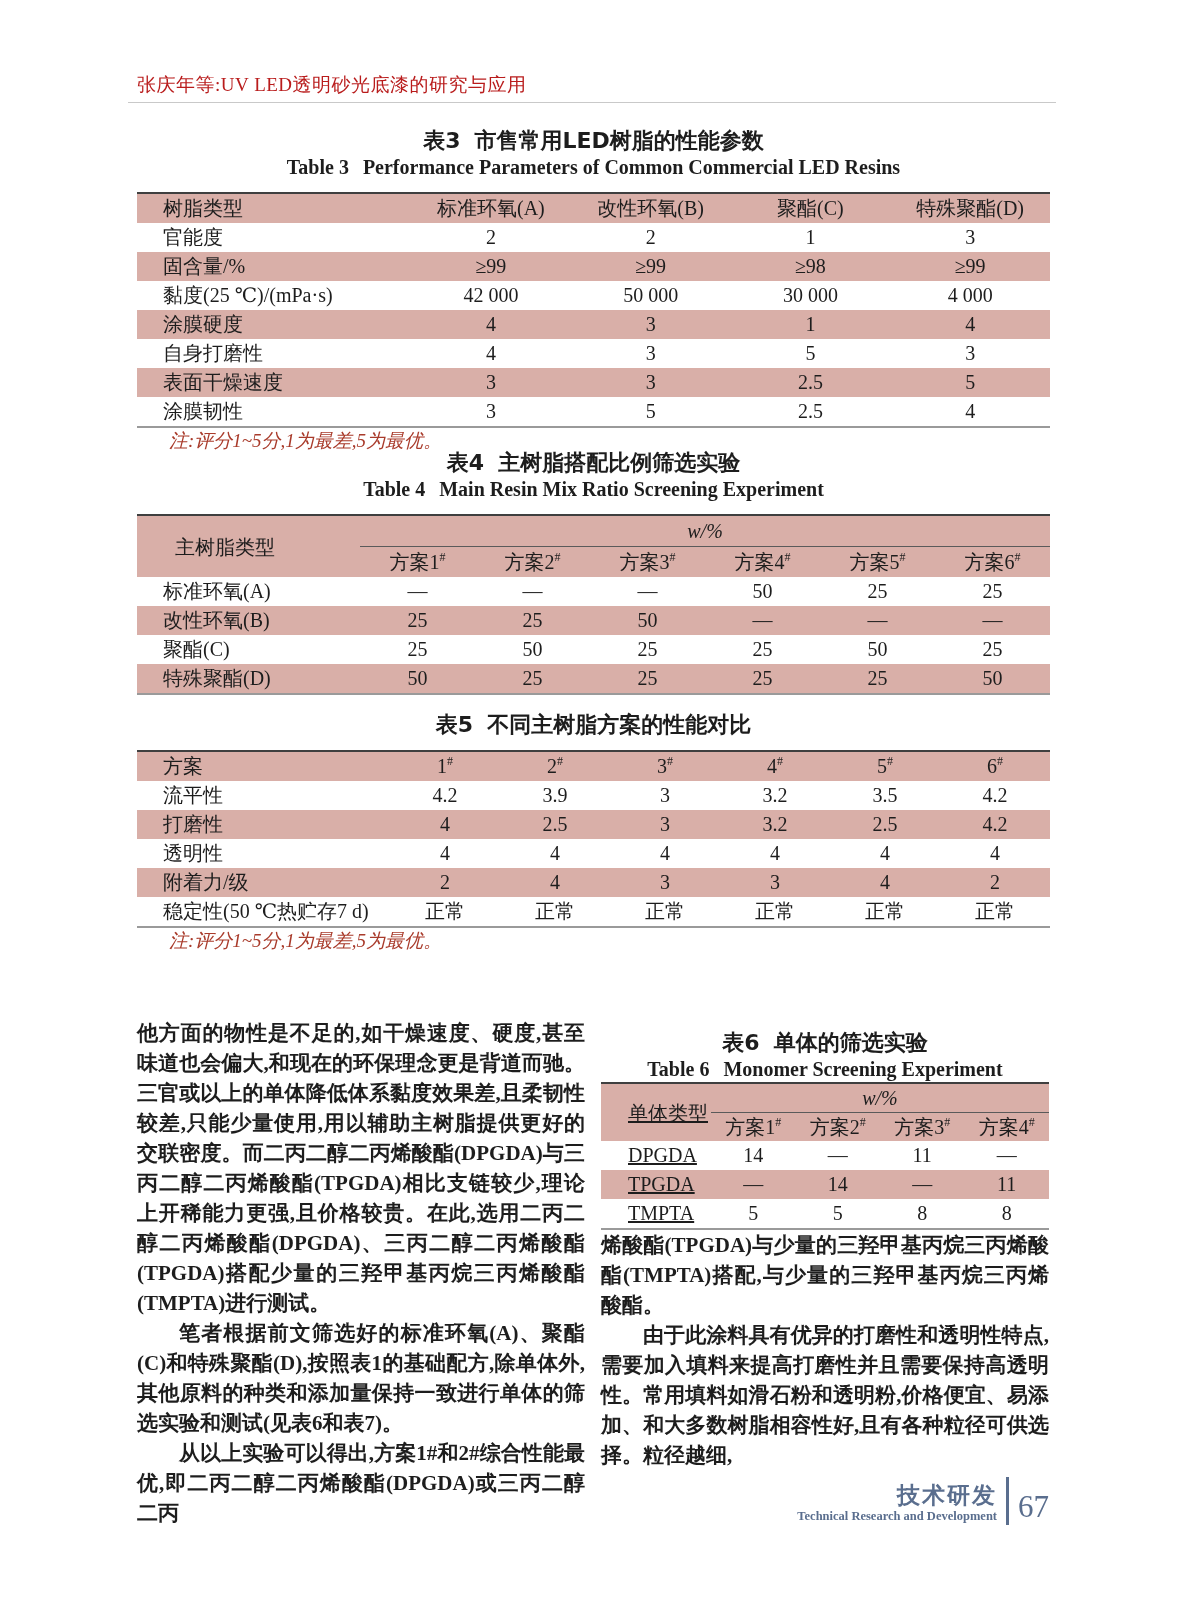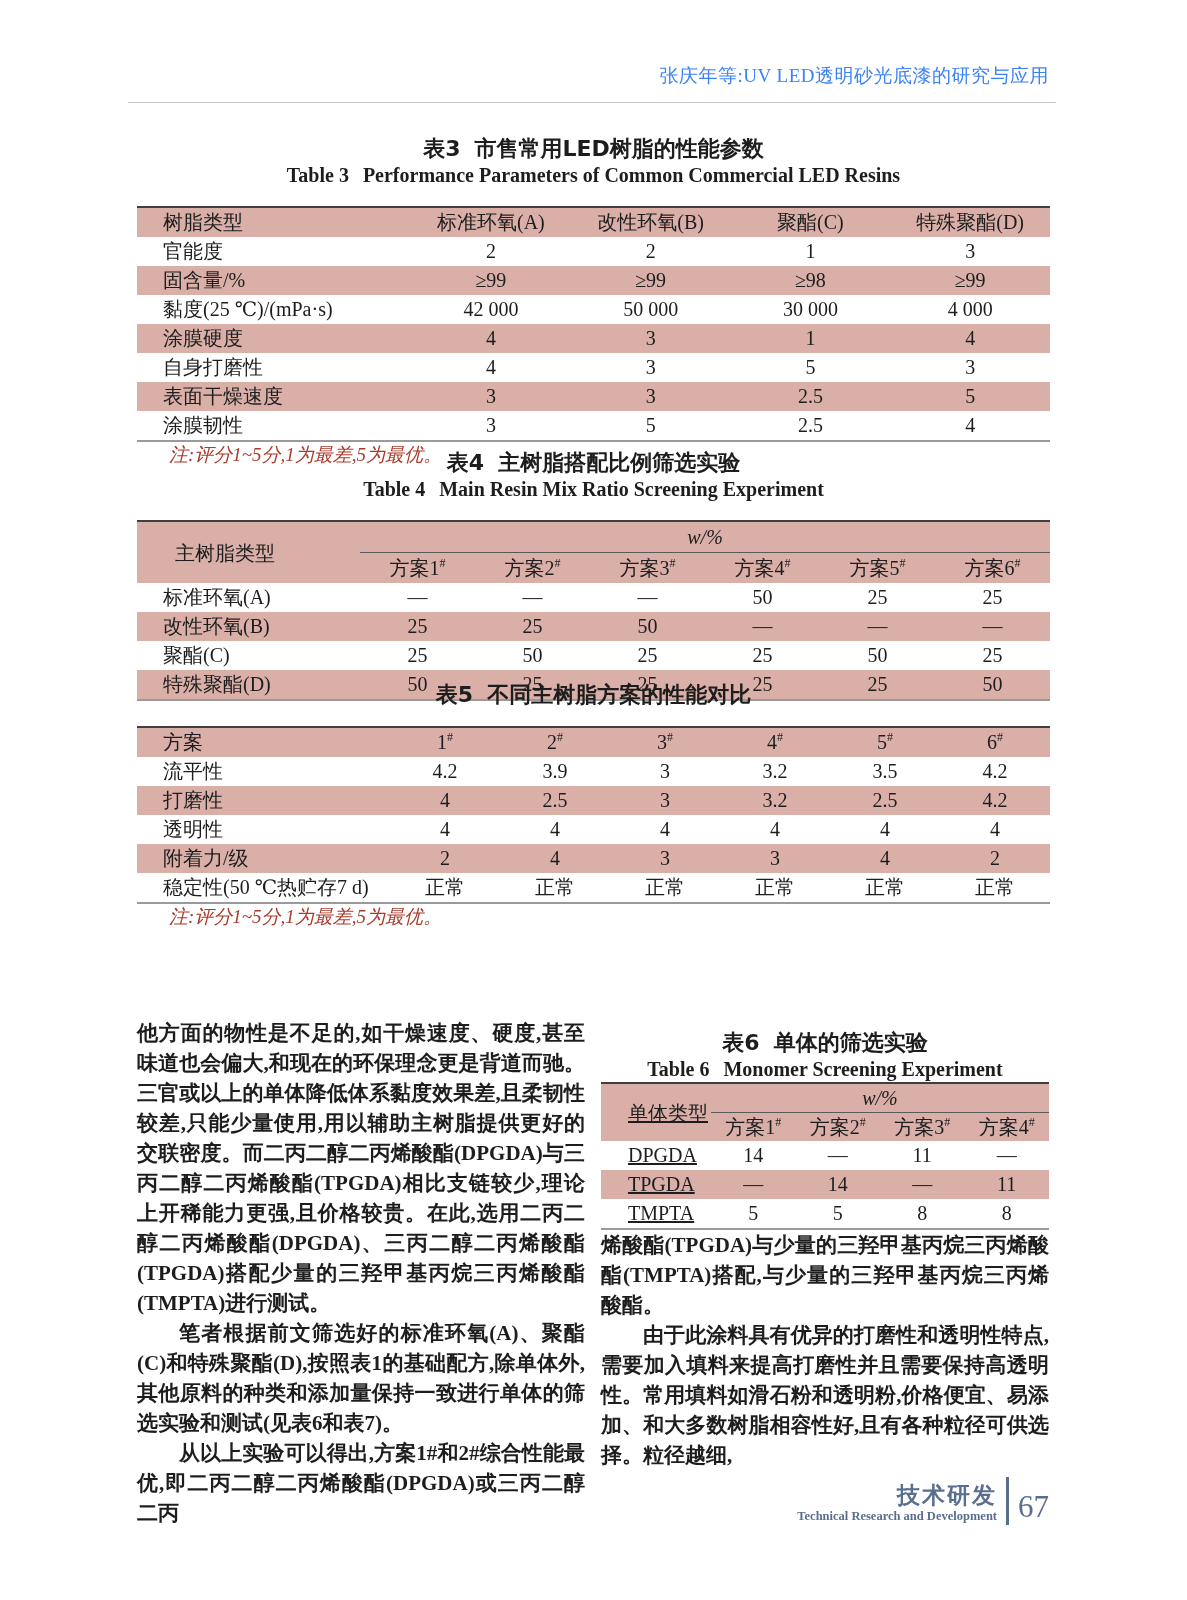--- a/index.html
+++ b/index.html
@@ -7,34 +7,34 @@
     --red:#a93b2b;
     --steel:#5a6e8e;
     --ink:#1d1d1d;
   }
   html,body{margin:0;padding:0;background:#e8e8e8;}
   .page{
     position:relative;width:1187px;height:1600px;background:#ffffff;margin:0 auto;
     font-family:"Liberation Serif","DejaVu Serif",serif;color:var(--ink);overflow:hidden;
   }
   
-  .running{position:absolute;top:63px;left:137px;width:912px;text-align:right;
-    font-size:19px;color:#3b82f6;letter-spacing:.5px;}
+  .running{position:absolute;top:72px;left:137px;width:912px;text-align:left;
+    font-size:19px;color:#b91c1c;letter-spacing:.5px;}
   .rule{position:absolute;top:102px;left:128px;width:928px;height:1px;background:#c9c9c9;}
 
   
   .sect{position:absolute;left:137px;width:913px;}
   .tbl-title-zh{font-family:"DejaVu Sans","Liberation Sans",sans-serif;font-weight:bold;
     font-size:22px;height:26px;line-height:26px;text-align:center;}
   .tbl-title-en{font-family:"Liberation Serif",serif;font-weight:bold;
     font-size:20px;height:26px;line-height:26px;text-align:center;}
   .tgap{margin-left:14px;}
 
   table{border-collapse:collapse;width:913px;table-layout:fixed;font-size:20px;
-    border-top:2px solid #3f3f3f;border-bottom:2px solid #9a9a9a;margin-top:18px;}
+    border-top:2px solid #3f3f3f;border-bottom:2px solid #9a9a9a;margin-top:12px;}
   th,td{font-weight:normal;text-align:center;height:29px;line-height:29px;padding:0;
     overflow:hidden;white-space:nowrap;}
   thead th{background:var(--pink);}
   tbody tr:nth-child(even) td{background:var(--pink);}
   .label-cell{text-align:left;padding-left:26px;}
   sup{font-size:12px;line-height:0;}
 
   
   .hdr2 th{height:30px;line-height:30px;}
   .wcell{font-style:italic;border-bottom:1px solid #5a5a5a;}
@@ -68,21 +68,21 @@
   .footer-num{font-size:31px;font-family:"Liberation Serif",serif;}
 </style>
 </head>
 <body>
 
 <div class="page">
 
   <div class="running">张庆年等:UV LED透明砂光底漆的研究与应用</div>
   <div class="rule"></div>
 
-  <section class="sect" style="top:136px;">
+  <section class="sect" style="top:128px;">
     <div class="tbl-title-zh">
       <span>表3</span><span class="tgap">市售常用LED树脂的性能参数</span>
     </div>
     <div class="tbl-title-en">
       <span>Table 3</span><span class="tgap">Performance Parameters of Common Commercial LED Resins</span>
     </div>
     <table class="t3">
       <colgroup>
           <col style="width:274px">
           <col style="width:159.75px">
@@ -219,21 +219,21 @@
             <td>25</td>
             <td>25</td>
             <td>25</td>
             <td>25</td>
             <td>50</td>
           </tr>
         </tbody>
     </table>
   </section>
 
-  <section class="sect" style="top:682px;">
+  <section class="sect" style="top:712px;">
     <div class="tbl-title-zh">
       <span>表5</span><span class="tgap">不同主树脂方案的性能对比</span>
     </div>
     <table class="t5">
       <colgroup>
           <col style="width:253px">
           <col style="width:110px">
           <col style="width:110px">
           <col style="width:110px">
           <col style="width:110px">

